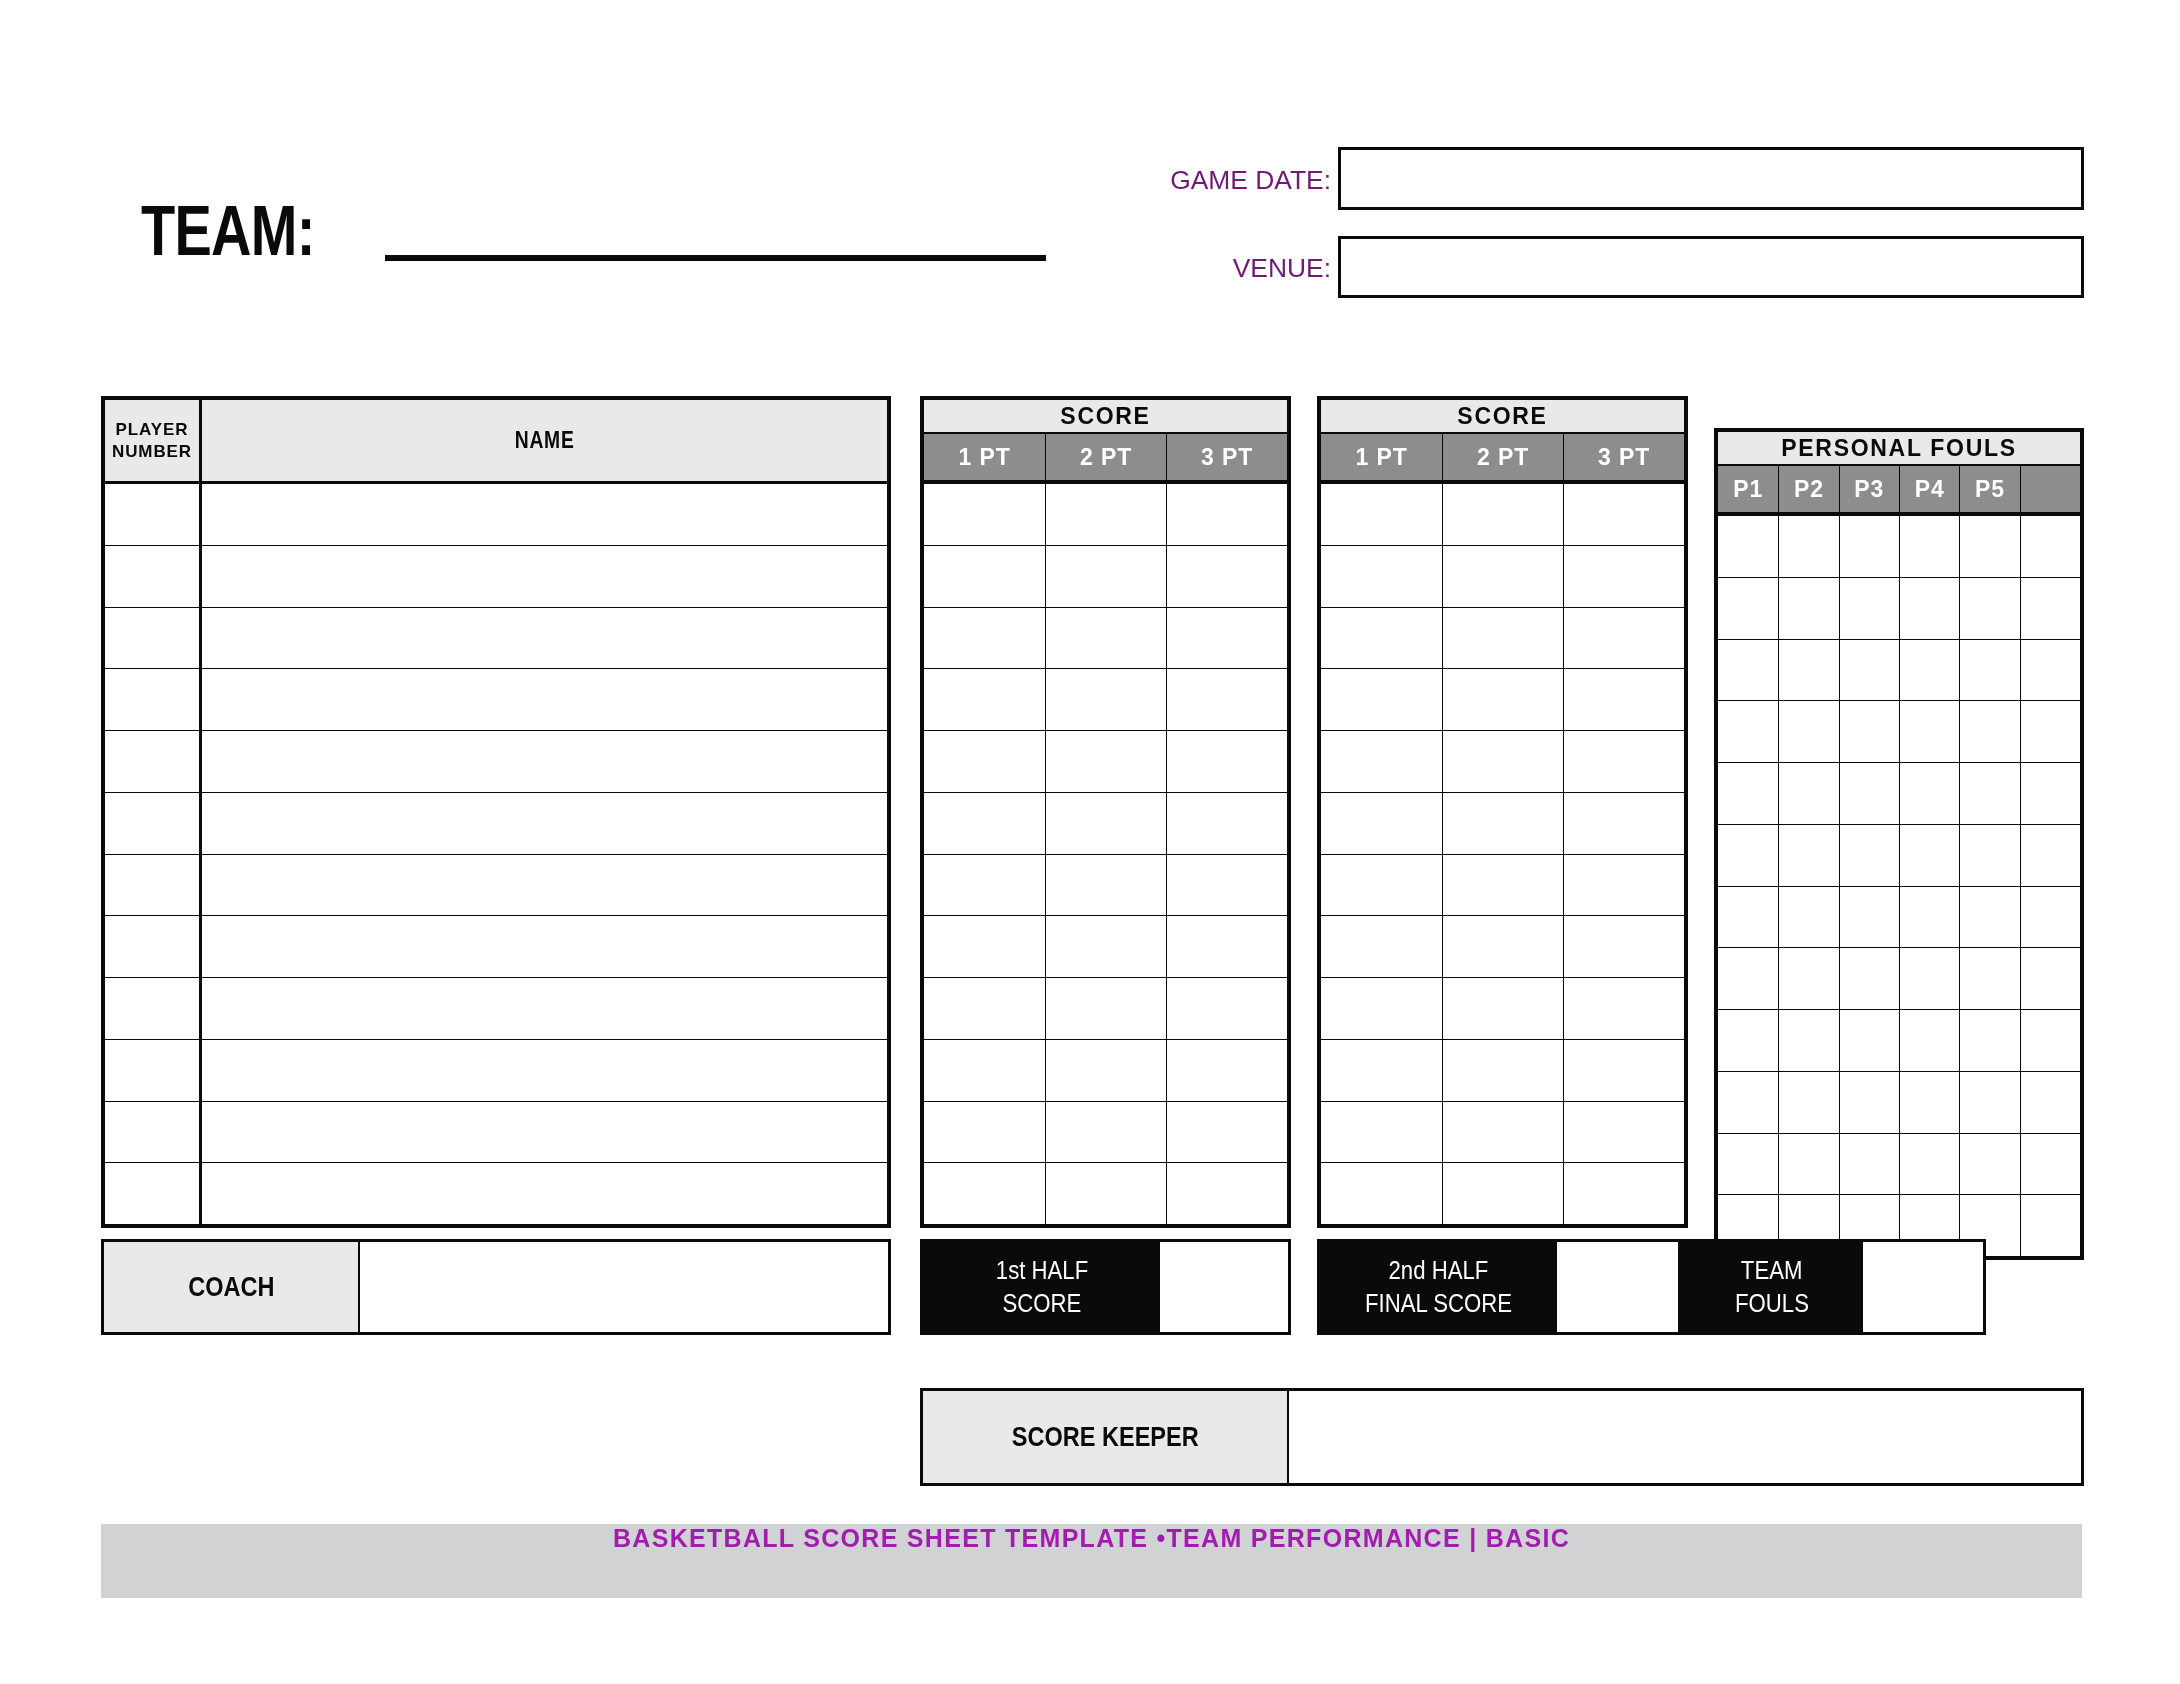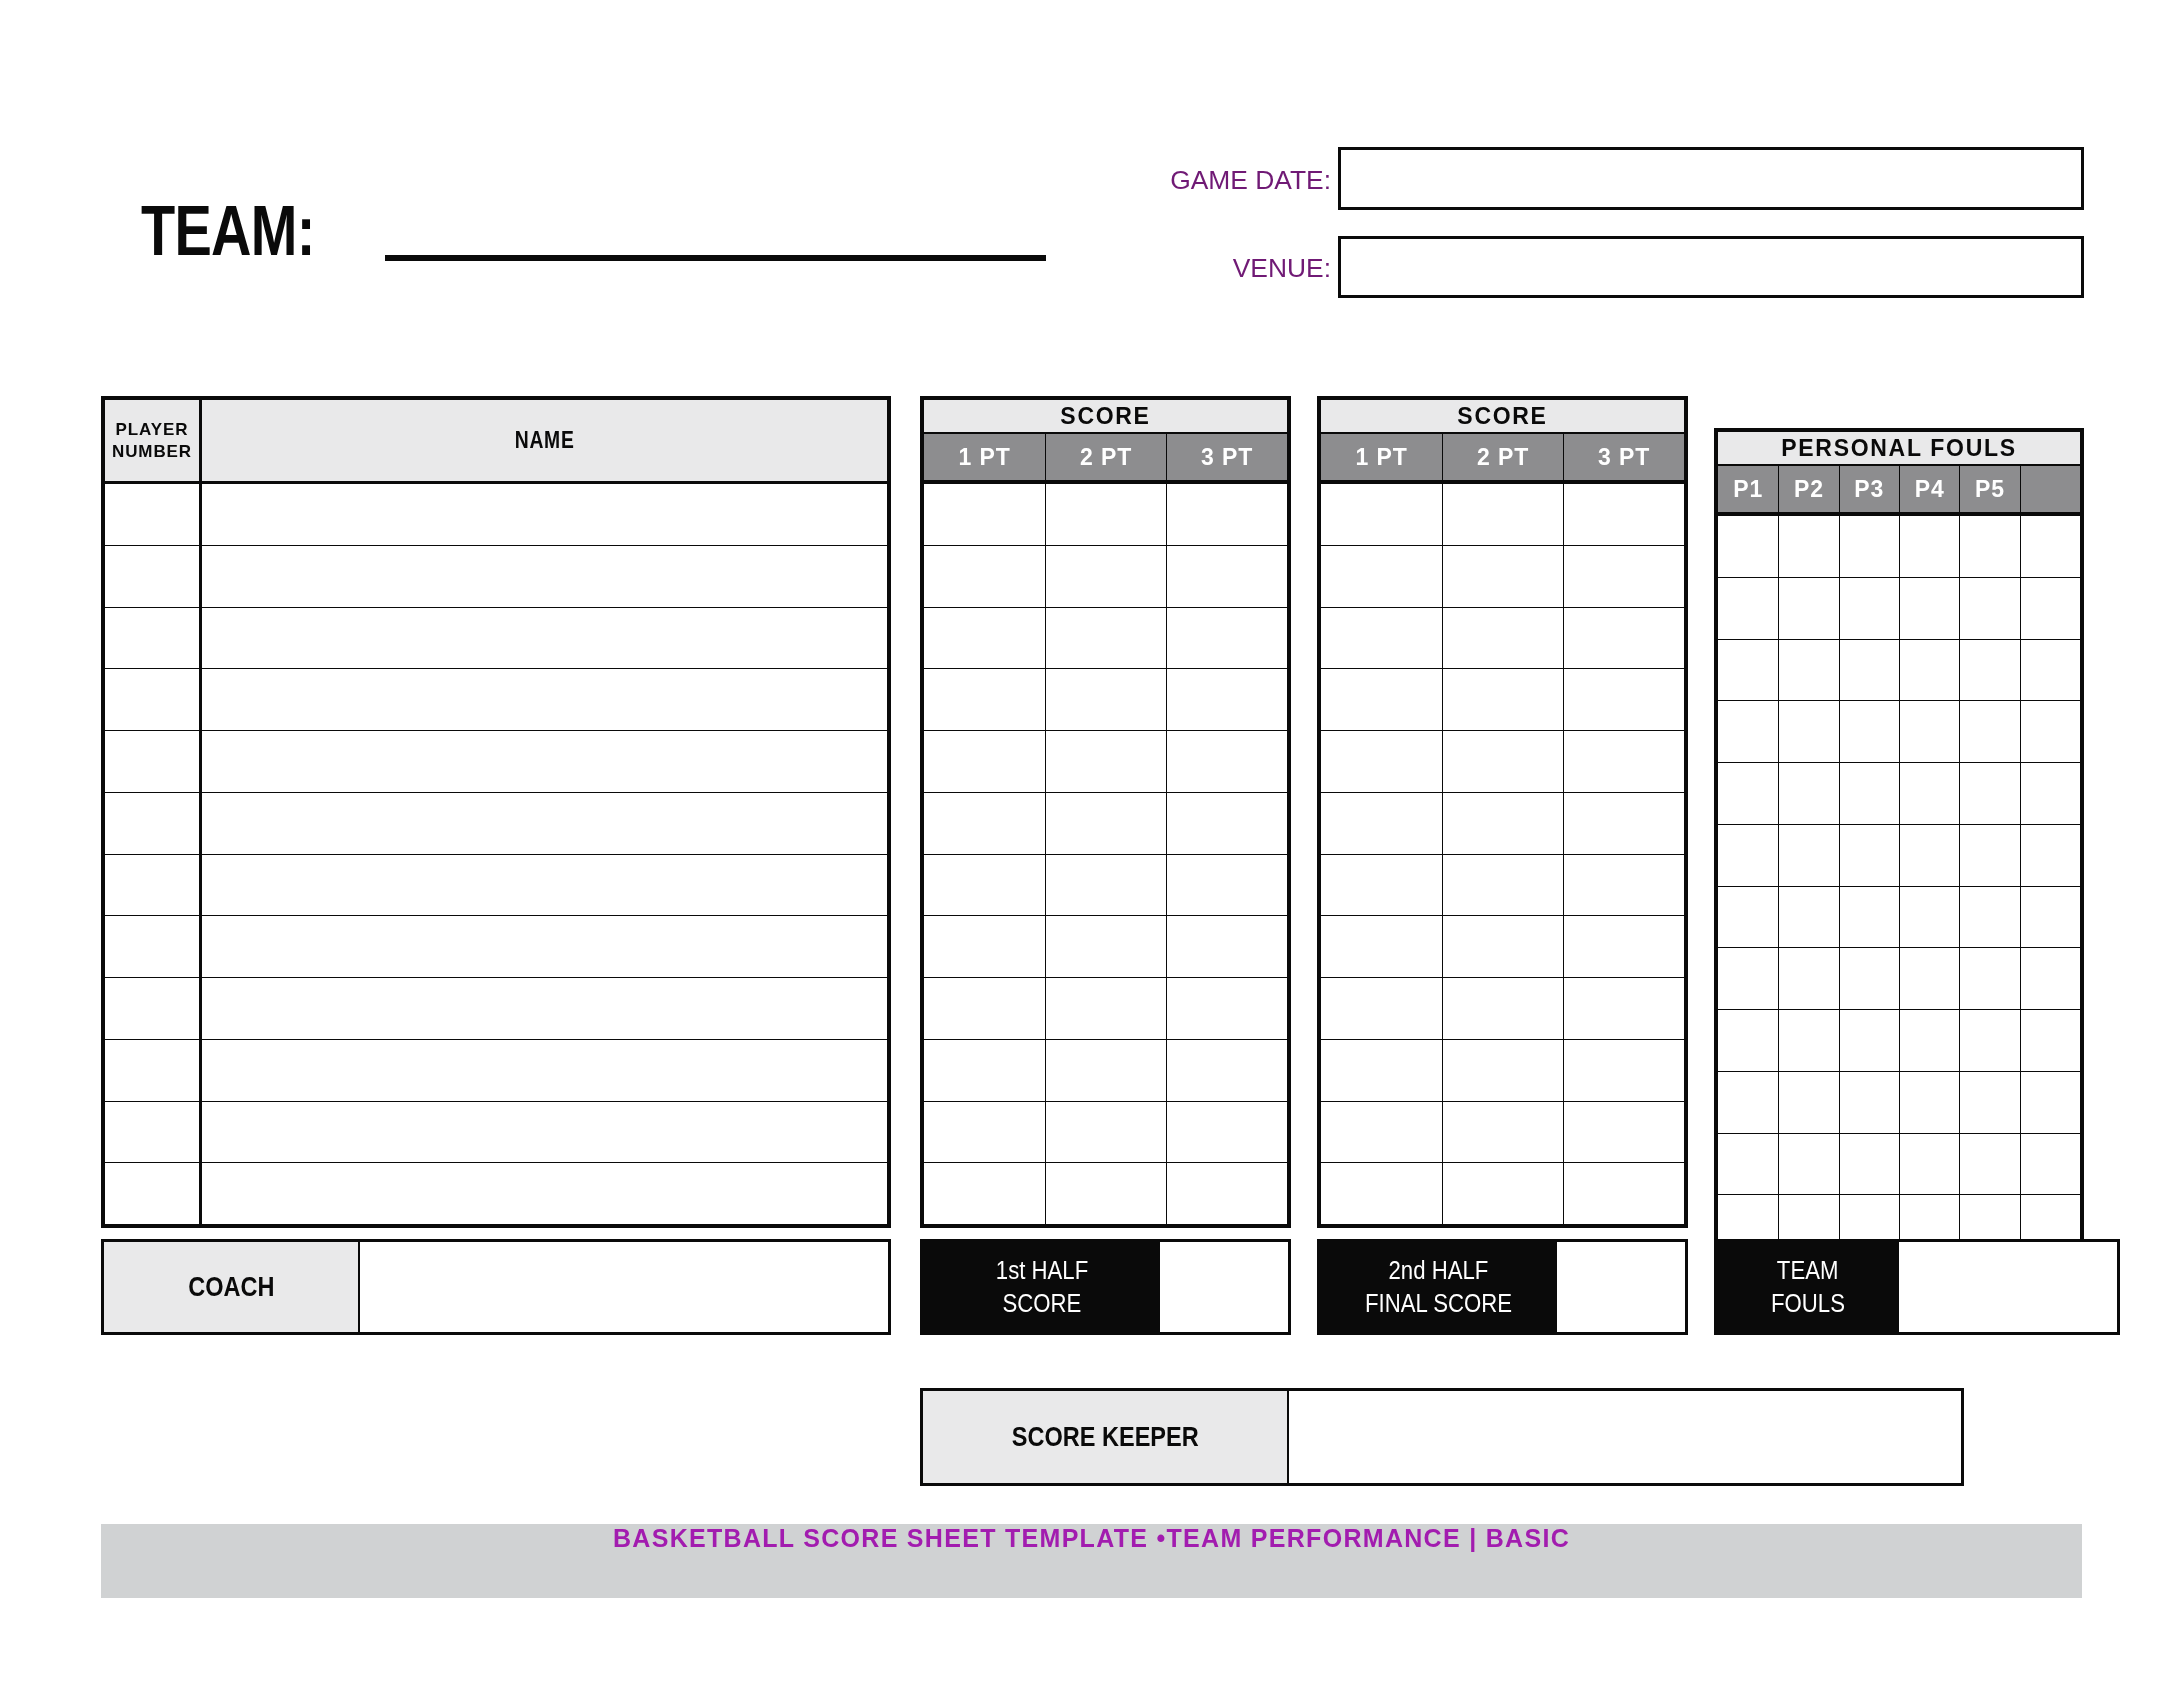--- a/index.html
+++ b/index.html
@@ -50,26 +50,26 @@
                 font-size:28px; font-weight:700; }
   .coach-row .label-cell { width:256px; }
   .value-cell { flex:1; background:#fff; }
 
   .sumbox { position:absolute; top:1239px; height:96px; border:3.4px solid var(--ink); display:flex; background:#fff; }
   .sumbox .black { background:var(--ink); color:#fff; display:flex; flex-direction:column; align-items:center; justify-content:center;
                    font-size:26.4px; font-weight:400; line-height:33px; }
   .sumbox .white { flex:1; background:#fff; }
   .sumbox1 { left:920px; width:371px; } .sumbox1 .black { width:237px; }
   .sumbox2 { left:1317px; width:371px; } .sumbox2 .black { width:237px; }
-  .sumbox3 { left:1714px; width:406px;gap:40px; } .sumbox3 .black { width:182px; }
+  .sumbox3 { left:1678px; width:308px;gap:40px; } .sumbox3 .black { width:182px; }
 
   
   .referee-row { position:absolute; left:101px; top:1388px; width:790px; height:98px; border:3.4px solid var(--ink); display:flex; background:#fff; }
   .referee-row .label-cell { width:244px; }
-  .scorekeeper-row { position:absolute; left:920px; top:1388px; width:1044px; height:98px; border:3.4px solid var(--ink); display:flex; background:#fff; }
+  .scorekeeper-row { position:absolute; left:920px; top:1388px; width:1164px; height:98px; border:3.4px solid var(--ink); display:flex; background:#fff; }
   .scorekeeper-row .label-cell { width:366px; }
 
   
   .footer-bar { position:absolute; left:101px; top:1524px; width:1981px; height:74px; background:var(--footer-bg);
                 color:#a21caf; display:flex; align-items:flex-start; justify-content:center;
                 font-size:25px; font-weight:600; letter-spacing:1.3px; }
 </style>
 </head>
 <body>
 

